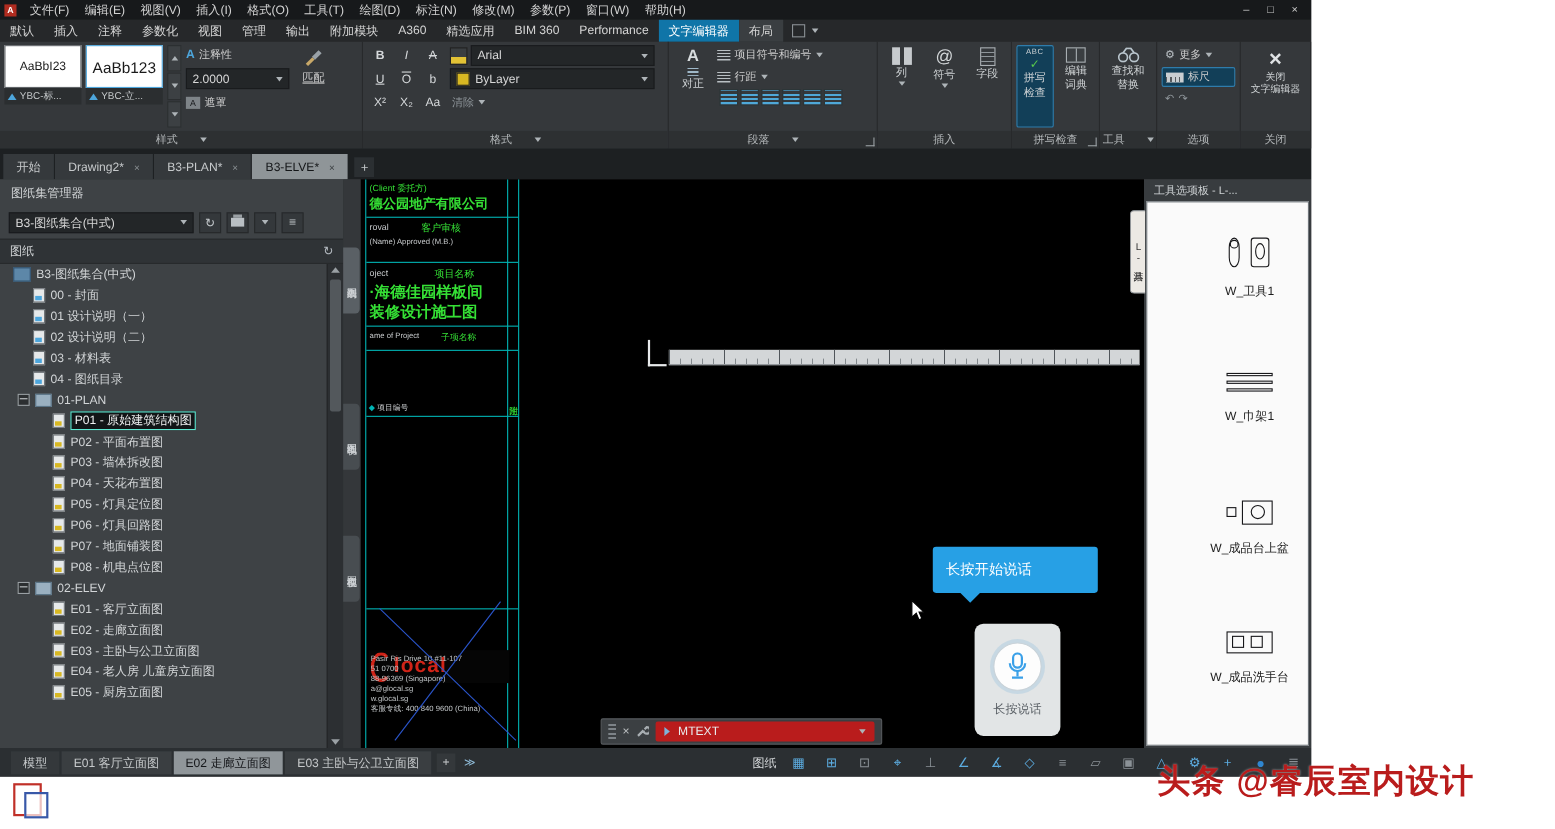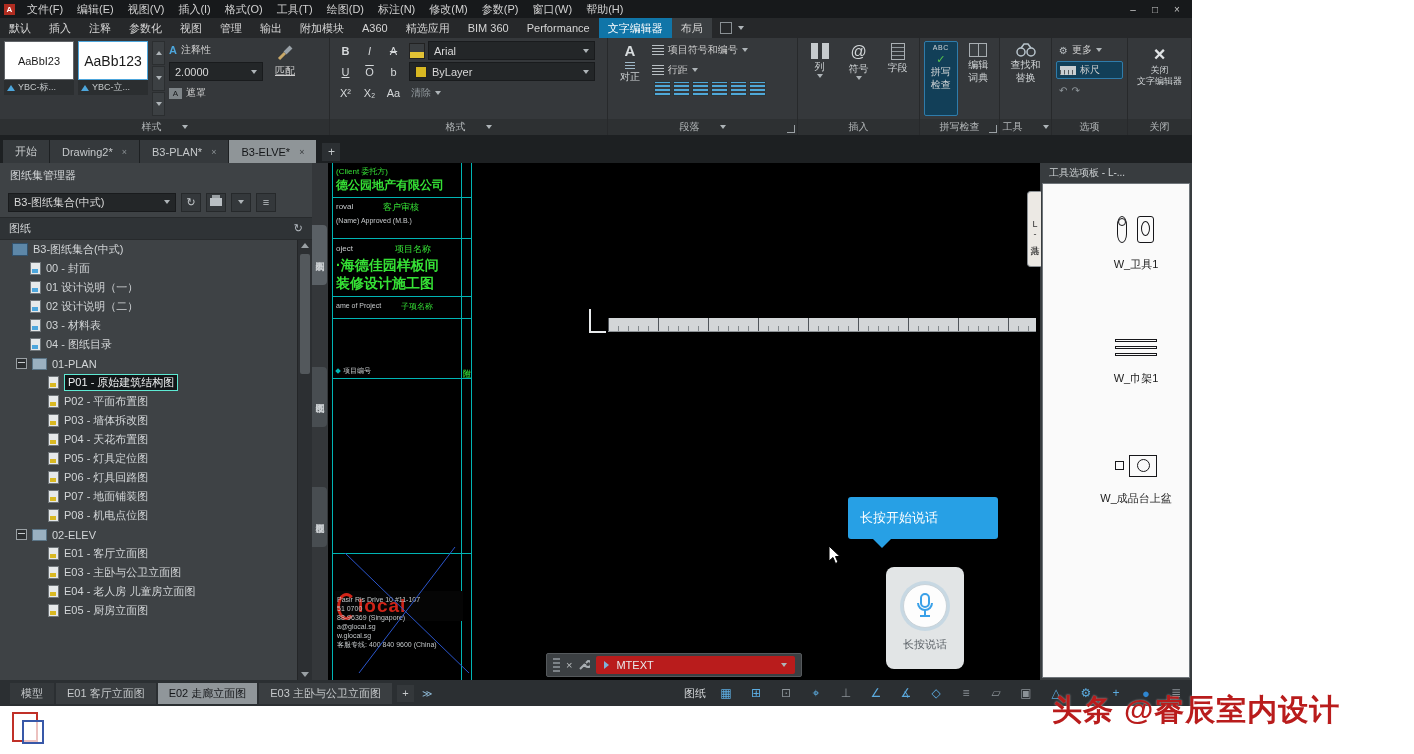--- a/index.html
+++ b/index.html
@@ -606,20 +606,24 @@
             <span class="exp"></span>
             <span class="fold"></span>
             <span class="lbl">02-ELEV</span>
           </div>
       <div class="trow lvl2">
             <span class="pg y"></span>
             <span class="lbl">E01 - 客厅立面图</span>
           </div>
       <div class="trow lvl2">
             <span class="pg y"></span>
+            <span class="lbl">E02 - 走廊立面图</span>
+          </div>
+      <div class="trow lvl2">
+            <span class="pg y"></span>
             <span class="lbl">E03 - 主卧与公卫立面图</span>
           </div>
       <div class="trow lvl2">
             <span class="pg y"></span>
             <span class="lbl">E04 - 老人房 儿童房立面图</span>
           </div>
       <div class="trow lvl2">
             <span class="pg y"></span>
             <span class="lbl">E05 - 厨房立面图</span>
           </div>
@@ -736,20 +740,28 @@
         <span class="plabel">W_巾架1</span>
       </div>
       <div class="pitem">
         <span class="ic ic-bs">
           <span class="ln" style="left:2px;top:8px;width:9px;height:9px;"></span>
           <span class="ln" style="left:16px;top:2px;width:28px;height:22px;"></span>
           <span class="ln" style="left:24px;top:6px;width:13px;height:13px;border-radius:50%;"></span>
         </span>
         <span class="plabel">W_成品台上盆</span>
       </div>
+      <div class="pitem">
+        <span class="ic ic-ws">
+          <span class="ln" style="left:2px;top:2px;width:42px;height:20px;"></span>
+          <span class="ln" style="left:7px;top:6px;width:11px;height:11px;"></span>
+          <span class="ln" style="left:24px;top:6px;width:11px;height:11px;"></span>
+        </span>
+        <span class="plabel">W_成品洗手台</span>
+      </div>
     </div>
   </div>
 
   <div class="bbar">
     <div class="ltab model">
           <span>模型</span>
         </div>
     <div class="ltab">
           <span>E01 客厅立面图</span>
         </div>

